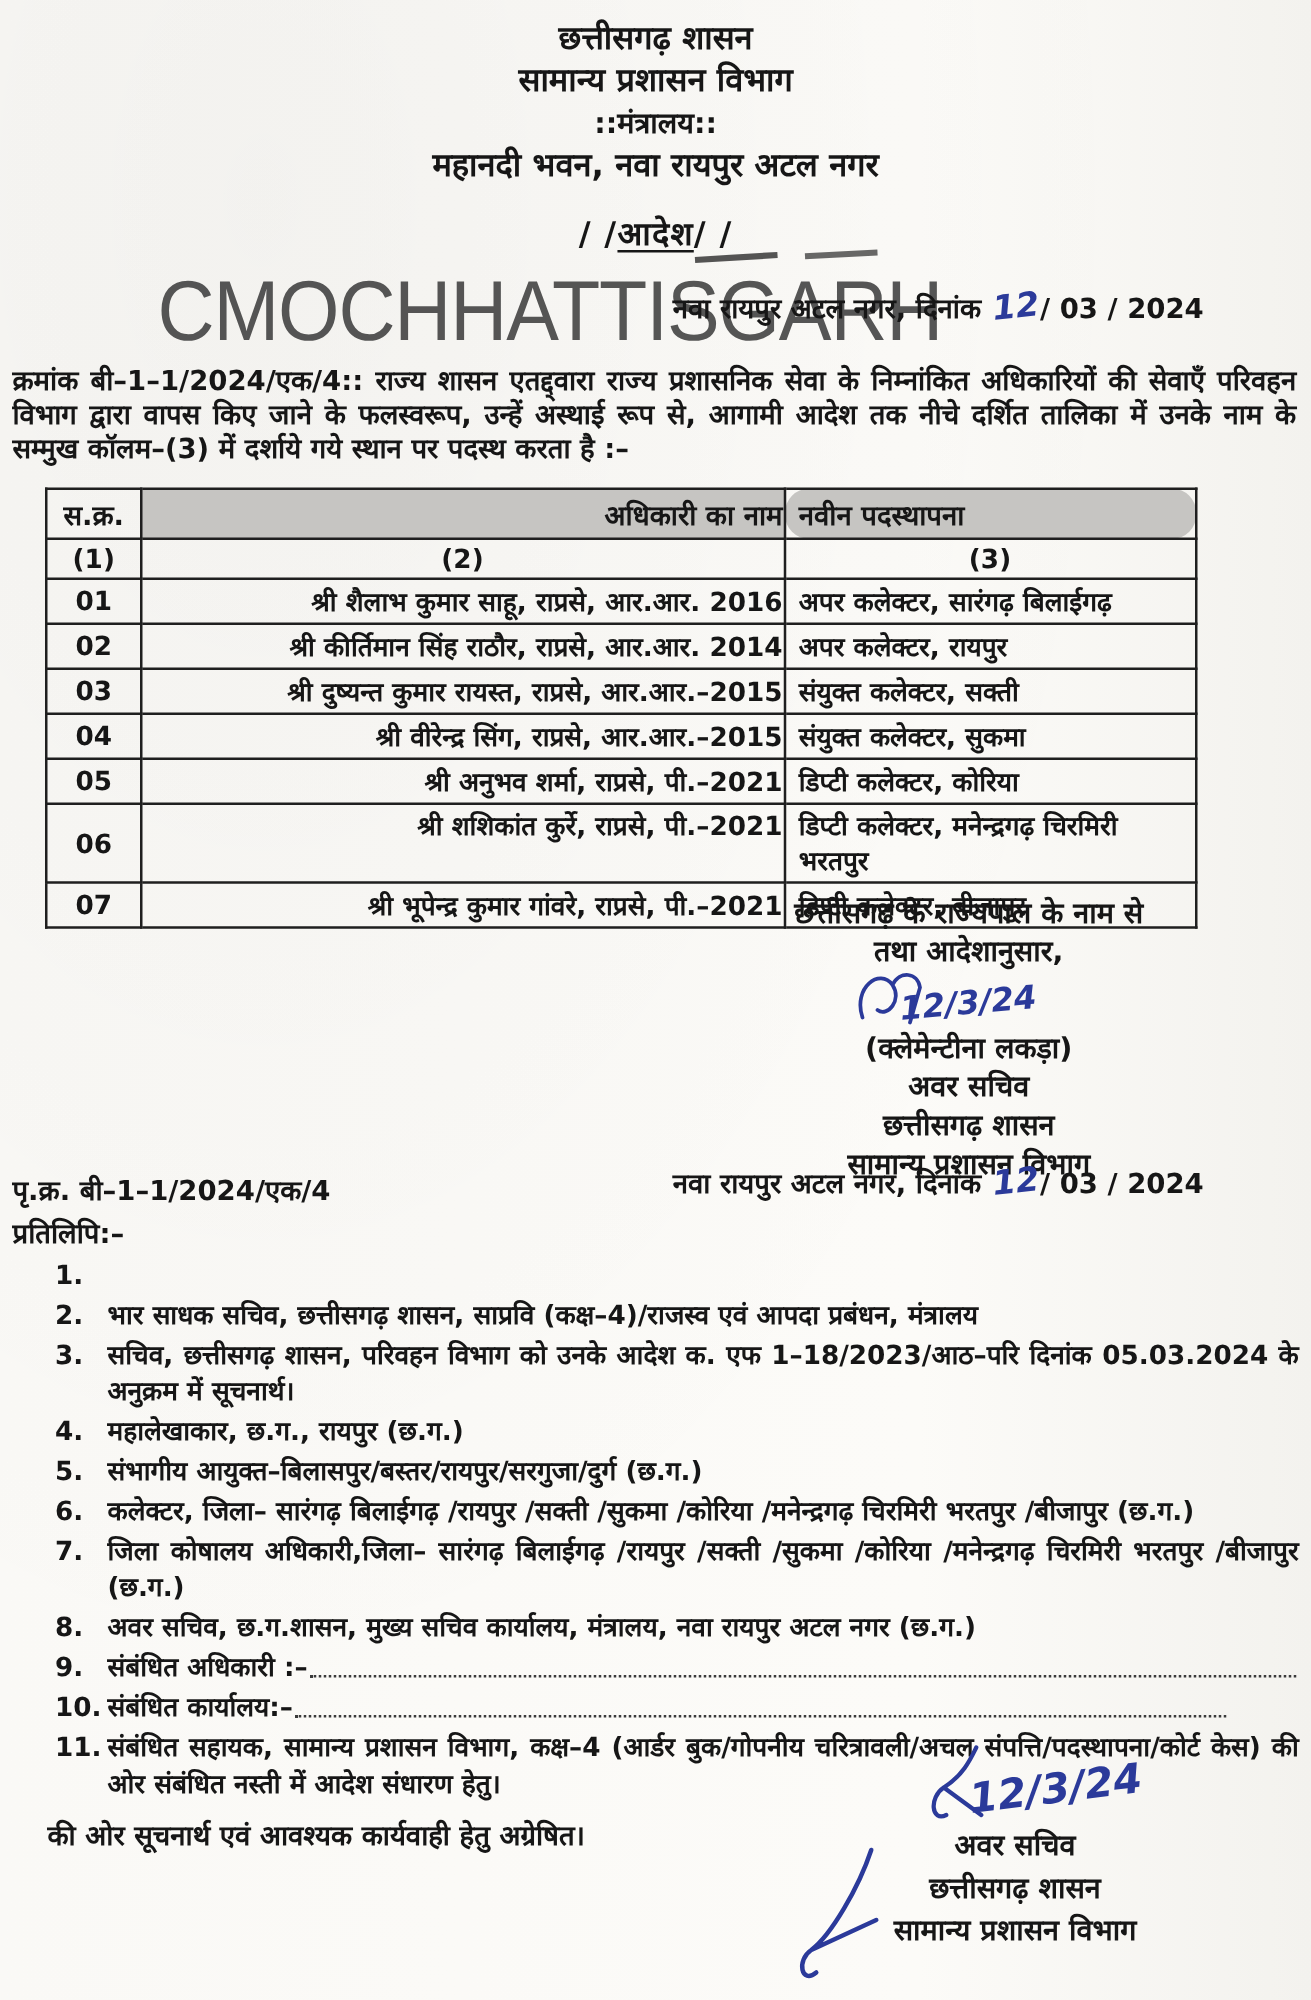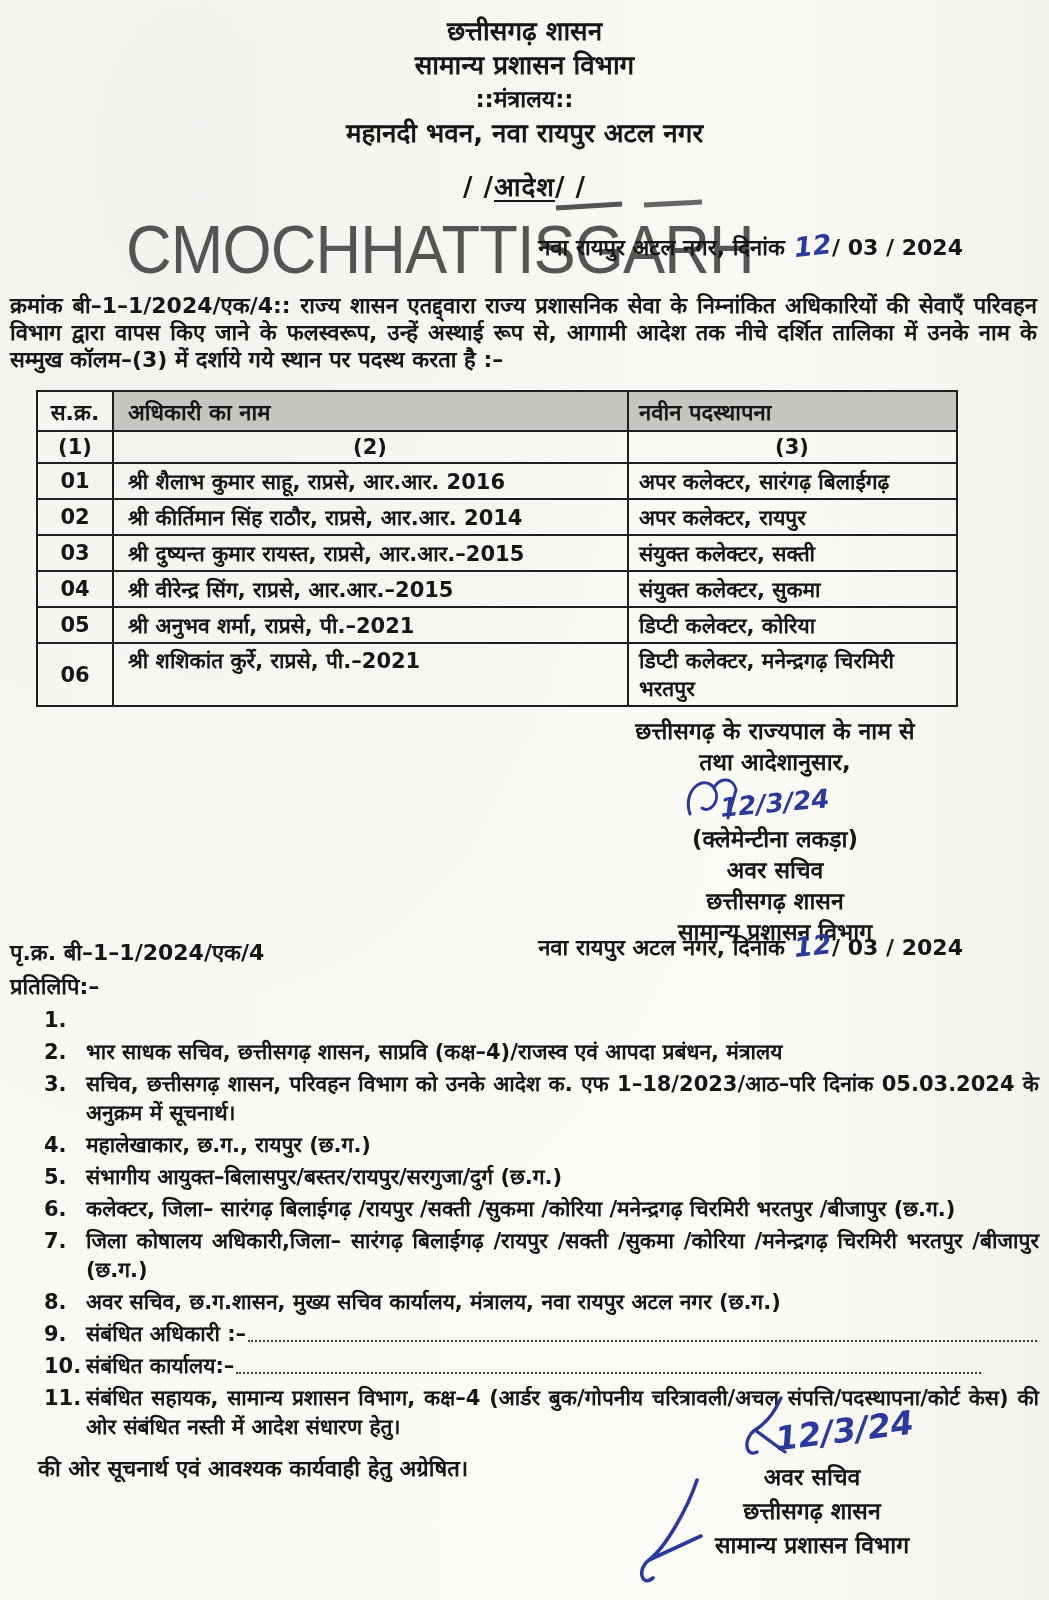--- a/index.html
+++ b/index.html
@@ -33,22 +33,22 @@
 
   .dateline-top{position:absolute;top:230px;right:86px;font-size:22px;font-weight:bold;z-index:2;white-space:nowrap;}
   .hand{color:#2b3a9a;font-style:italic;font-weight:bold;display:inline-block;}
   .hand-day{font-size:27px;transform:rotate(-6deg);margin:0 1px;}
 
   .intro{position:absolute;top:292px;left:10px;right:12px;font-size:22px;font-weight:bold;line-height:27px;text-align:justify;z-index:2;}
 
   .doc-table{position:absolute;top:390px;left:36px;width:922px;border-collapse:collapse;z-index:2;font-size:21px;font-weight:bold;}
   .doc-table td,.doc-table th{border:2px solid #1f1f1f;color:#161616;}
   .doc-table .c-sno{width:72px;text-align:center;}
-  .doc-table .c-name{width:498px;text-align:left;padding-left:14px;}
-  .doc-table .c-post{text-align:left;padding-left:10px;}
+  .doc-table .c-name{width:498px;text-align:right;padding-left:14px;}
+  .doc-table .c-post{text-align:left;padding-left:10px;border-radius:19px;}
   .hdr-row th{height:36px;font-size:22px;}
   .hdr-shade{background:#c6c5c2;}
   .num-row td{height:28px;text-align:center;font-weight:bold;}
   .num-row .c-name,.num-row .c-post{text-align:center;padding-left:0;}
   .data-row td{height:32px;}
   .row-tall td{height:58px;vertical-align:top;padding-top:2px;}
   .row-tall .c-sno{vertical-align:middle;}
 
   .sig1{position:absolute;top:716px;left:560px;width:430px;text-align:center;font-size:23px;font-weight:bold;line-height:31px;z-index:2;}
   .sig1-date{position:relative;height:46px;}
@@ -140,20 +140,25 @@
     <tr class="data-row">
       <td class="c-sno">05</td>
       <td class="c-name">श्री अनुभव शर्मा, राप्रसे, पी.–2021</td>
       <td class="c-post">डिप्टी कलेक्टर, कोरिया</td>
     </tr>
     <tr class="data-row row-tall">
       <td class="c-sno">06</td>
       <td class="c-name">श्री शशिकांत कुर्रे, राप्रसे, पी.–2021</td>
       <td class="c-post">डिप्टी कलेक्टर, मनेन्द्रगढ़ चिरमिरी भरतपुर</td>
     </tr>
+    <tr class="data-row">
+      <td class="c-sno">07</td>
+      <td class="c-name">श्री भूपेन्द्र कुमार गांवरे, राप्रसे, पी.–2021</td>
+      <td class="c-post">डिप्टी कलेक्टर, बीजापुर</td>
+    </tr>
   </tbody>
     </table>
 
   <div class="sig1">
     <div>छत्तीसगढ़ के राज्यपाल के नाम से</div>
     <div>तथा आदेशानुसार,</div>
     <div class="sig1-date">
       <svg width="70" height="52">
         <path d="M12 44 C4 20, 26 4, 36 18 C44 30, 32 44, 24 38 M36 18 C42 6, 56 8, 58 20 L50 48" stroke="#2b3a9a" stroke-width="3" fill="none" stroke-linecap="round"></path>
       </svg>

